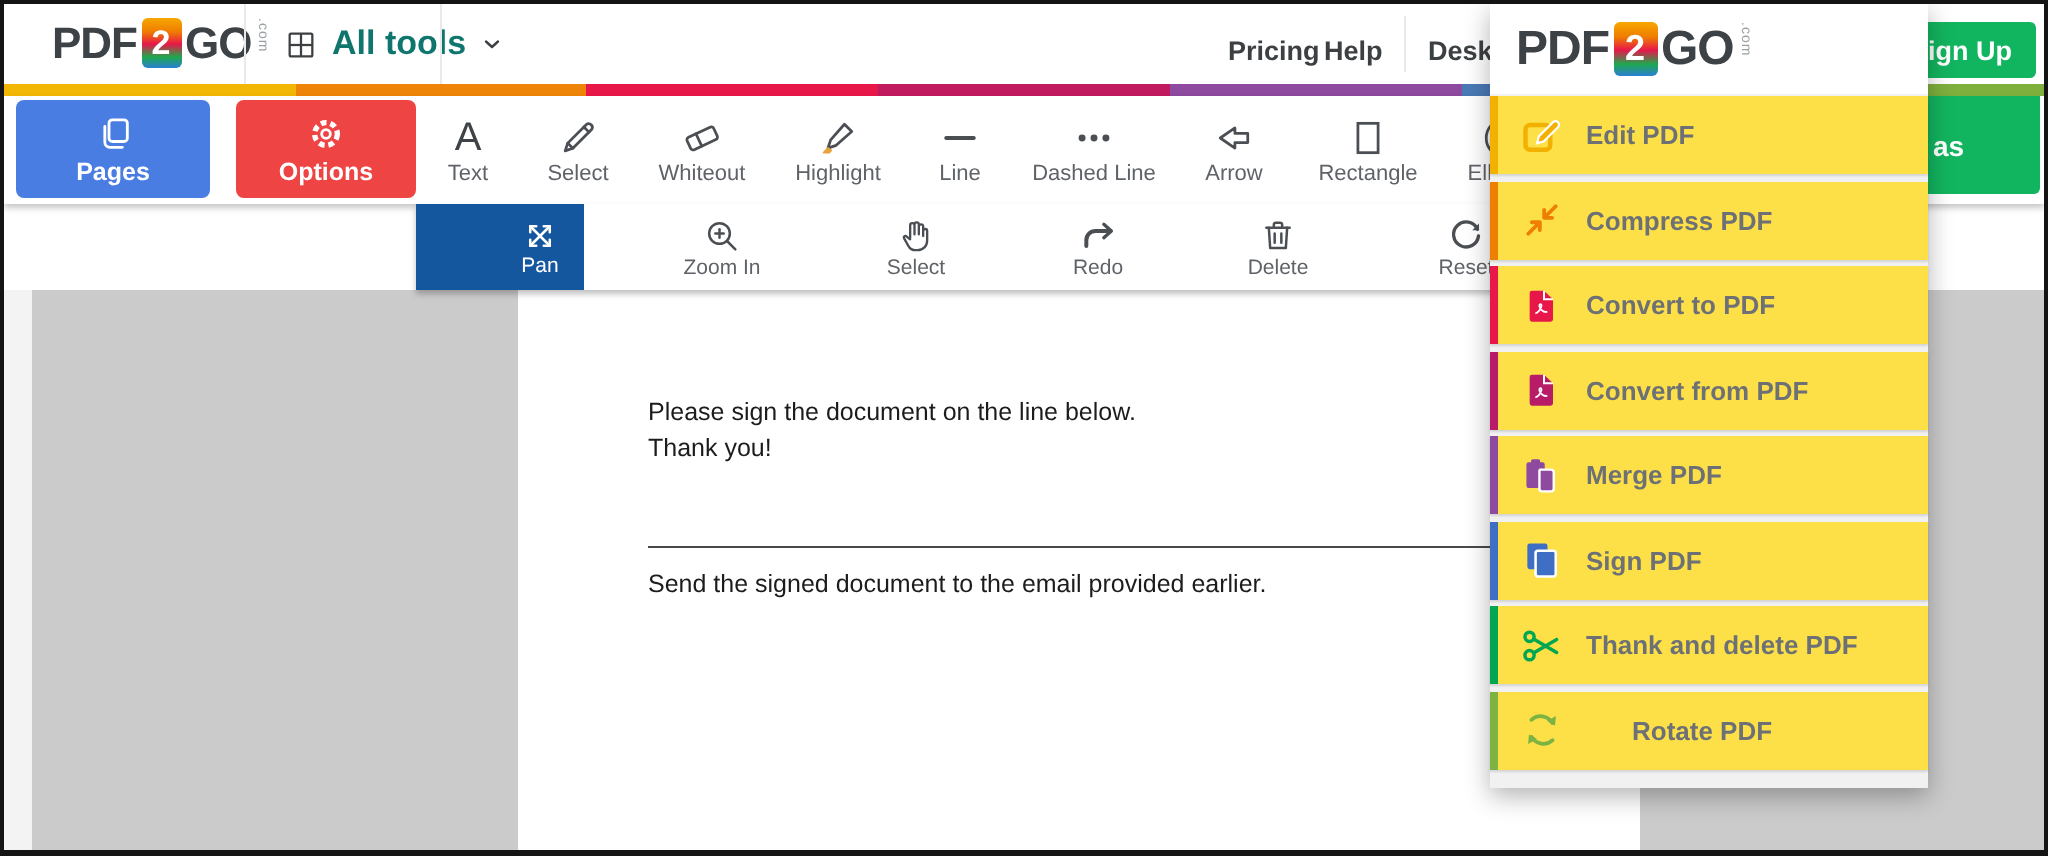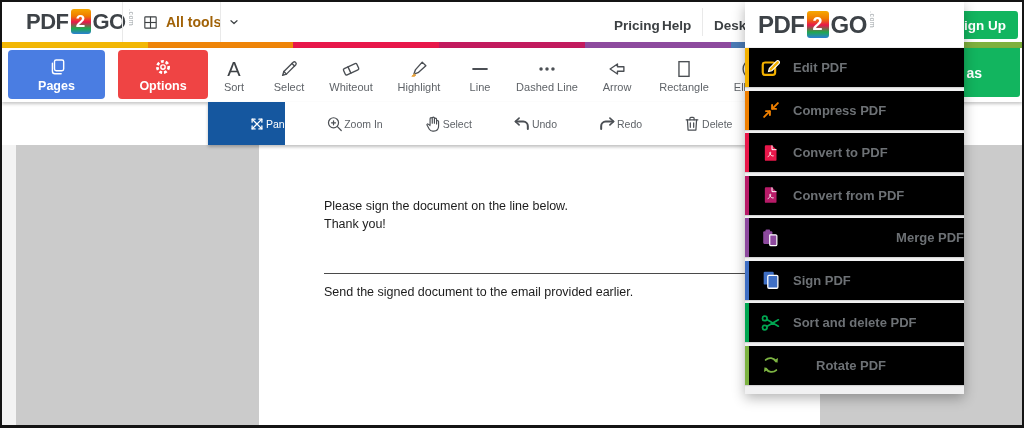--- a/index.html
+++ b/index.html
@@ -10,21 +10,21 @@
   .header{position:absolute;left:0;top:0;right:0;height:40px;background:#fff;z-index:10;}
   .logo{position:absolute;left:24px;top:7px;display:flex;align-items:flex-start;white-space:nowrap;}
   .logo .ltxt{font-size:22px;font-weight:800;color:#3d4247;letter-spacing:-0.5px;}
   .logo .l2{display:inline-block;margin:0 2px;width:20px;height:25px;line-height:25px;text-align:center;
     color:#fff;font-size:17px;font-weight:800;border-radius:3px;
     background:linear-gradient(180deg,#f6a800 0%,#ef7c00 28%,#e8174a 52%,#1fa84e 78%,#2a7fd4 100%);}
   .logo .tld{writing-mode:vertical-rl;font-size:7px;color:#9aa0a4;margin-left:2px;letter-spacing:.5px;line-height:7px;}
   .vdiv{position:absolute;top:0;width:1px;height:40px;background:#e9e9e9;}
   .alltools{position:absolute;left:128px;top:0;height:40px;display:flex;align-items:center;gap:7px;
     padding:0 12px;cursor:pointer;}
-  .alltools .lbl{font-size:14px;font-weight:700;color:#a16207;}
+  .alltools .lbl{font-size:17px;font-weight:700;color:#0f766e;}
   .hnav{position:absolute;top:3px;height:40px;display:flex;align-items:center;font-size:13.5px;
     font-weight:600;color:#3c4043;cursor:pointer;}
   .signup{position:absolute;left:941px;top:9px;width:75px;height:28px;border-radius:3px;
     color:#fff;font-size:13.5px;font-weight:700;display:flex;align-items:center;justify-content:center;
     cursor:pointer;z-index:5;}
 
   
   .stripe{position:absolute;left:0;top:40px;right:0;height:6px;display:flex;z-index:4;}
   .stripe span{flex:1;}
 
@@ -39,40 +39,40 @@
     gap:1px;cursor:pointer;}
   .tool .tlbl{font-size:11px;color:#5f6368;white-space:nowrap;}
   .glyphA{font-size:20px;line-height:22px;color:#3f4347;font-weight:500;}
   .saveas{position:absolute;left:890px;top:0;width:128px;height:49px;color:#fff;font-size:14px;
     font-weight:700;display:flex;align-items:center;justify-content:center;cursor:pointer;border-radius:0 0 3px 3px;}
 
   
   .subbg{position:absolute;left:0;top:100px;right:0;height:43px;background:#fff;z-index:3;}
   .row2{position:absolute;left:206px;top:100px;width:556px;height:43px;background:#fff;
     box-shadow:0 2px 3px rgba(0,0,0,.25);z-index:5;display:flex;}
-  .tool2{height:43px;display:flex;flex-direction:row;align-items:center;justify-content:center;
+  .tool2{height:43px;display:flex;flex-direction:column;align-items:center;justify-content:center;
     gap:0;cursor:pointer;padding-left:40px;}
   .tool2 .tlbl{font-size:10.5px;color:#5f6368;white-space:nowrap;}
   .tool2.active .tlbl{color:#fff;}
 
   
   .canvas{position:absolute;left:0;top:143px;right:0;bottom:0;background:#f3f3f3;z-index:1;}
   .canvas-gray{position:absolute;left:14px;top:0;right:0;bottom:0;background:#cbcbcb;}
   .page{position:absolute;left:257px;top:0;width:561px;bottom:0;background:#fff;}
   .docline{position:absolute;left:65px;font-size:12.5px;color:#1c1c1c;white-space:nowrap;}
   .sigline{position:absolute;left:65px;top:128px;width:468px;height:0;border-top:1.5px solid #4a4a4a;}
 
   
   .panel{position:absolute;left:743px;top:0;width:219px;height:392px;background:#f1f1f2;
     box-shadow:0 4px 12px rgba(0,0,0,.3);z-index:50;}
   .panel-logo{height:45px;background:#fff;display:flex;align-items:center;padding-left:13px;}
   .panel-logo .ltxt{font-size:24px;}
   .panel-logo .l2{width:22px;height:27px;line-height:27px;font-size:18px;}
   .menu{padding:1px 0 0 0;}
-  .mitem{height:39px;margin:0 0 3.5px 0;background:#000000;border-left:4px solid currentColor;
+  .mitem{height:39px;margin:0 0 3.5px 0;background:#fde047;border-left:4px solid currentColor;
     display:flex;align-items:center;cursor:pointer;box-shadow:0 1px 1px rgba(0,0,0,.12);}
   .mitem .micon{width:44px;display:flex;align-items:center;justify-content:center;}
   .mitem .mlbl{font-size:13px;font-weight:600;color:#6d7175;white-space:nowrap;}
 </style>
 </head>
 <body>
 
 <div class="screen">
 
   <div class="header">
@@ -124,21 +124,21 @@
       <svg width="20" height="20" viewBox="0 0 24 24" fill="none" stroke="#fff">
           <circle cx="12" cy="12" r="6.8" stroke-width="3.2" stroke-dasharray="3.4 2.35"></circle>
           <circle cx="12" cy="12" r="2.6" stroke-width="1.7"></circle>
         </svg>
       <span>Options</span>
     </div>
 
     <div class="tools">
       <div class="tool" style="width:52px">
         <div class="glyphA">A</div>
-        <span class="tlbl">Sort</span>
+        <span class="tlbl">Text</span>
       </div>
       <div class="tool" style="width:58px">
         <svg width="22" height="22" viewBox="0 0 24 24" fill="none" stroke="#4b4f54" stroke-width="1.5" stroke-linecap="round" stroke-linejoin="round">
             <path d="M5 19l1.4-4.2L16.6 4.6a2 2 0 0 1 2.8 2.8L9.2 17.6 5 19z"></path>
             <path d="M6.4 14.8l2.8 2.8"></path>
             <path d="M15.2 6l2.8 2.8"></path>
           </svg>
         <span class="tlbl">Select</span>
       </div>
       <div class="tool" style="width:66px">
@@ -210,27 +210,20 @@
           <line x1="8" y1="10.5" x2="13" y2="10.5"></line>
           <line x1="10.5" y1="8" x2="10.5" y2="13"></line>
         </svg>
       <span class="tlbl">Zoom In</span>
     </div>
     <div class="tool2" style="width:56px">
       <svg width="20" height="20" viewBox="0 0 24 24" fill="none" stroke="#4b4f54" stroke-width="1.4" stroke-linecap="round" stroke-linejoin="round">
           <path d="M8.5 13V5.6a1.3 1.3 0 0 1 2.6 0V11m0-5.9a1.3 1.3 0 0 1 2.6 0V11m0-4.7a1.3 1.3 0 0 1 2.6 0V12m0-3a1.2 1.2 0 0 1 2.4 0v5.5c0 3.6-2.4 6-5.8 6h-1.2c-2 0-3.3-.8-4.3-2.6l-2.6-4.6c-.5-.9.7-1.8 1.5-1.1l2.2 1.8"></path>
         </svg>
       <span class="tlbl">Select</span>
-    </div>
-    <div class="tool2" style="width:46px">
-      <svg width="20" height="20" viewBox="0 0 24 24" fill="none" stroke="#4b4f54" stroke-linecap="round" stroke-linejoin="round">
-          <path d="M8.5 5L4 9l4.5 4" stroke-width="2"></path>
-          <path d="M4.5 9H13.5a5.5 5.5 0 0 1 5.5 5.5V18" stroke-width="2.4"></path>
-        </svg>
-      <span class="tlbl">Undo</span>
     </div>
     <div class="tool2" style="width:46px">
       <svg width="20" height="20" viewBox="0 0 24 24" fill="none" stroke="#4b4f54" stroke-linecap="round" stroke-linejoin="round">
           <path d="M15.5 5L20 9l-4.5 4" stroke-width="2"></path>
           <path d="M19.5 9H10.5a5.5 5.5 0 0 0-5.5 5.5V18" stroke-width="2.4"></path>
         </svg>
       <span class="tlbl">Redo</span>
     </div>
     <div class="tool2" style="width:54px">
       <svg width="20" height="20" viewBox="0 0 24 24" fill="none" stroke="#4b4f54" stroke-width="1.5" stroke-linecap="round" stroke-linejoin="round">
@@ -307,21 +300,21 @@
         <span class="micon">
           <svg width="20" height="22" viewBox="0 0 24 24">
               <path d="M6 2.8h7.2L18.6 8v12a1.4 1.4 0 0 1-1.4 1.4H6A1.4 1.4 0 0 1 4.6 20V4.2A1.4 1.4 0 0 1 6 2.8z" fill="currentColor"></path>
               <path d="M13.2 2.8V8h5.4" fill="none" stroke="#fff" stroke-width="1.2"></path>
               <path d="M8 16.5c1.5-.5 3-2.5 3.6-4.2.3-1-.2-1.6-.8-1.3-.8.4-.3 2.2.7 3.2 1 1.1 2.6 1.6 3.7 1.2" stroke="#fff" stroke-width="1.1" fill="none"></path>
             </svg>
         </span>
         <span class="mlbl">Convert from PDF</span>
       </div>
 
-      <div class="mitem" style="color: rgb(141, 74, 158); justify-content: space-between;">
+      <div class="mitem" style="color: rgb(141, 74, 158);">
         <span class="micon">
           <svg width="22" height="22" viewBox="0 0 24 24">
               <rect x="3.5" y="4.5" width="10" height="14" rx="1.2" fill="currentColor"></rect>
               <rect x="6" y="2.8" width="5" height="3.4" rx="1" fill="currentColor"></rect>
               <path d="M10.5 8.5H17a1.4 1.4 0 0 1 1.4 1.4V19a1.4 1.4 0 0 1-1.4 1.4h-5a1.4 1.4 0 0 1-1.4-1.4V8.5z" fill="currentColor" stroke="#fff" stroke-width="1.3"></path>
             </svg>
         </span>
         <span class="mlbl">Merge PDF</span>
       </div>
 
@@ -336,21 +329,21 @@
       </div>
 
       <div class="mitem" style="color: rgb(0, 166, 81);">
         <span class="micon">
           <svg width="22" height="22" viewBox="0 0 24 24" fill="none" stroke="currentColor" stroke-width="1.9" stroke-linecap="round">
               <circle cx="5.2" cy="7" r="2.5"></circle>
               <circle cx="5.2" cy="17" r="2.5"></circle>
               <path d="M7.4 8.2L20 15.5M7.4 15.8L20 8.5"></path>
             </svg>
         </span>
-        <span class="mlbl">Sort and delete PDF</span>
+        <span class="mlbl">Thank and delete PDF</span>
       </div>
 
       <div class="mitem" style="color: rgb(124, 179, 66); gap: 23px;">
         <span class="micon">
           <svg width="22" height="22" viewBox="0 0 24 24">
               <g fill="none" stroke="currentColor" stroke-width="2" stroke-linecap="round">
                 <path d="M6.2 6.5A7.3 7.3 0 0 1 17.6 8.2"></path>
                 <path d="M17.8 17.5A7.3 7.3 0 0 1 6.4 15.8"></path>
               </g>
               <path d="M19.6 4.3l-.5 5.2-4.4-2.4z" fill="currentColor"></path>

